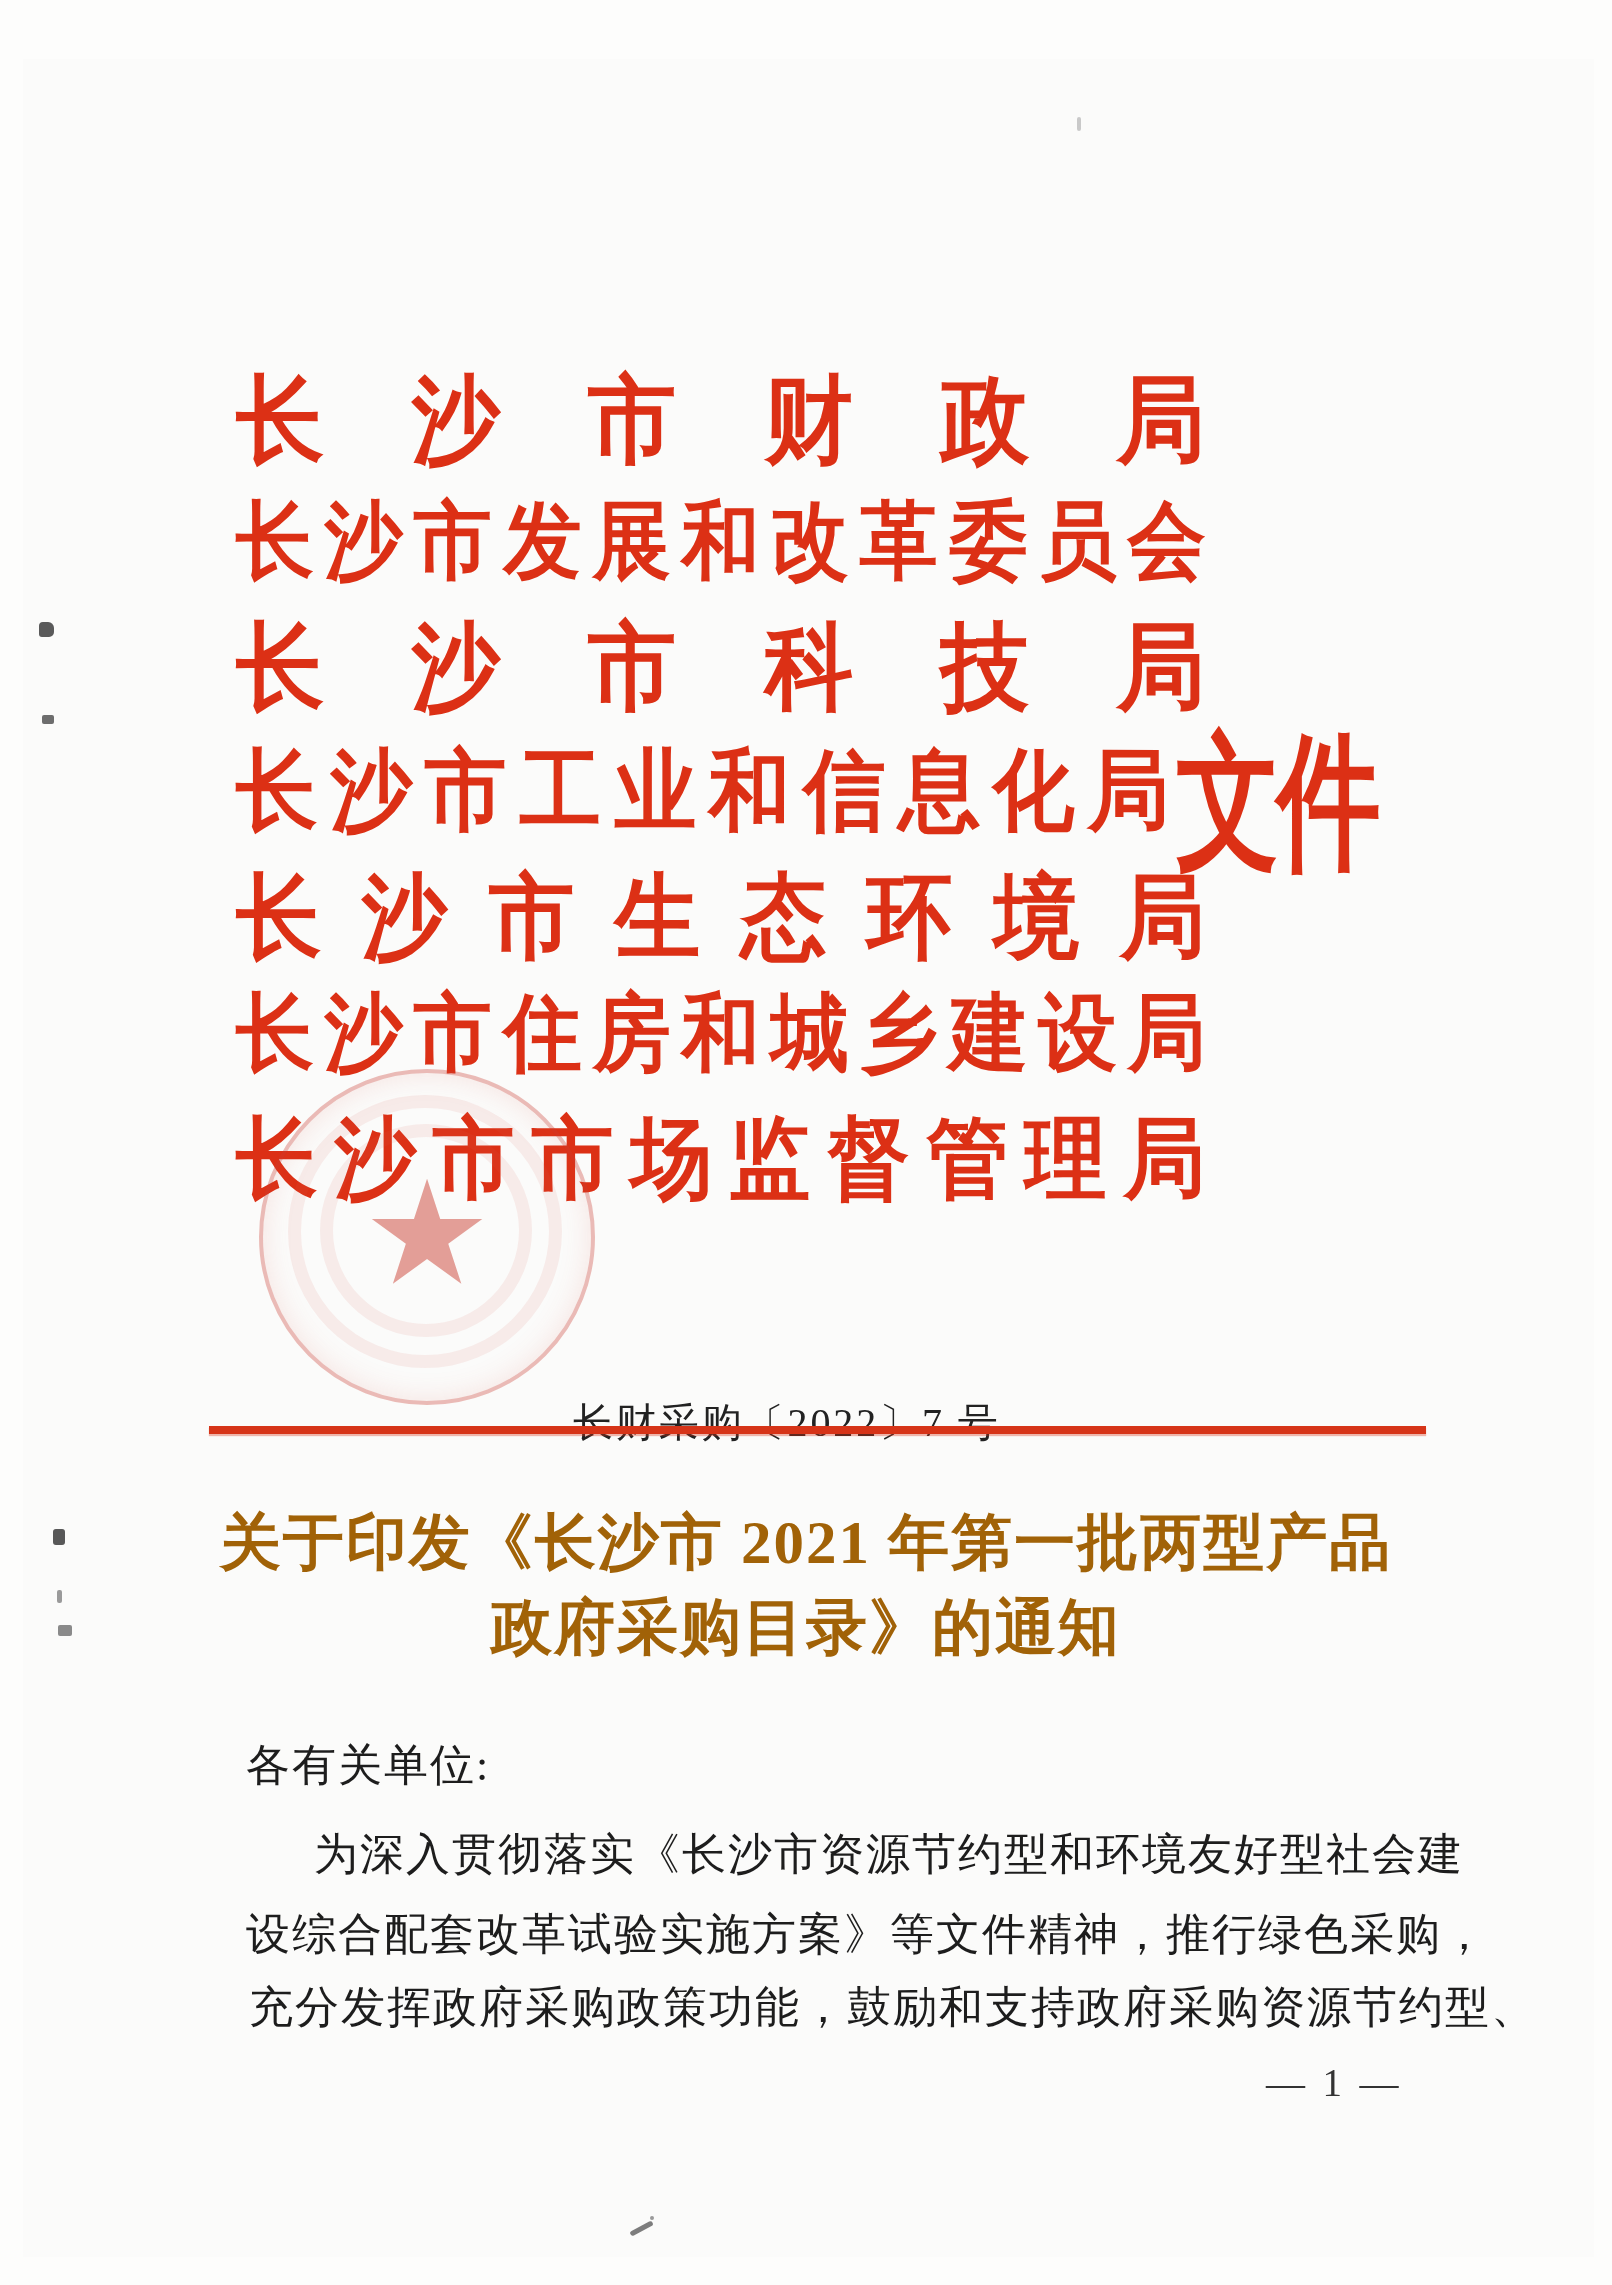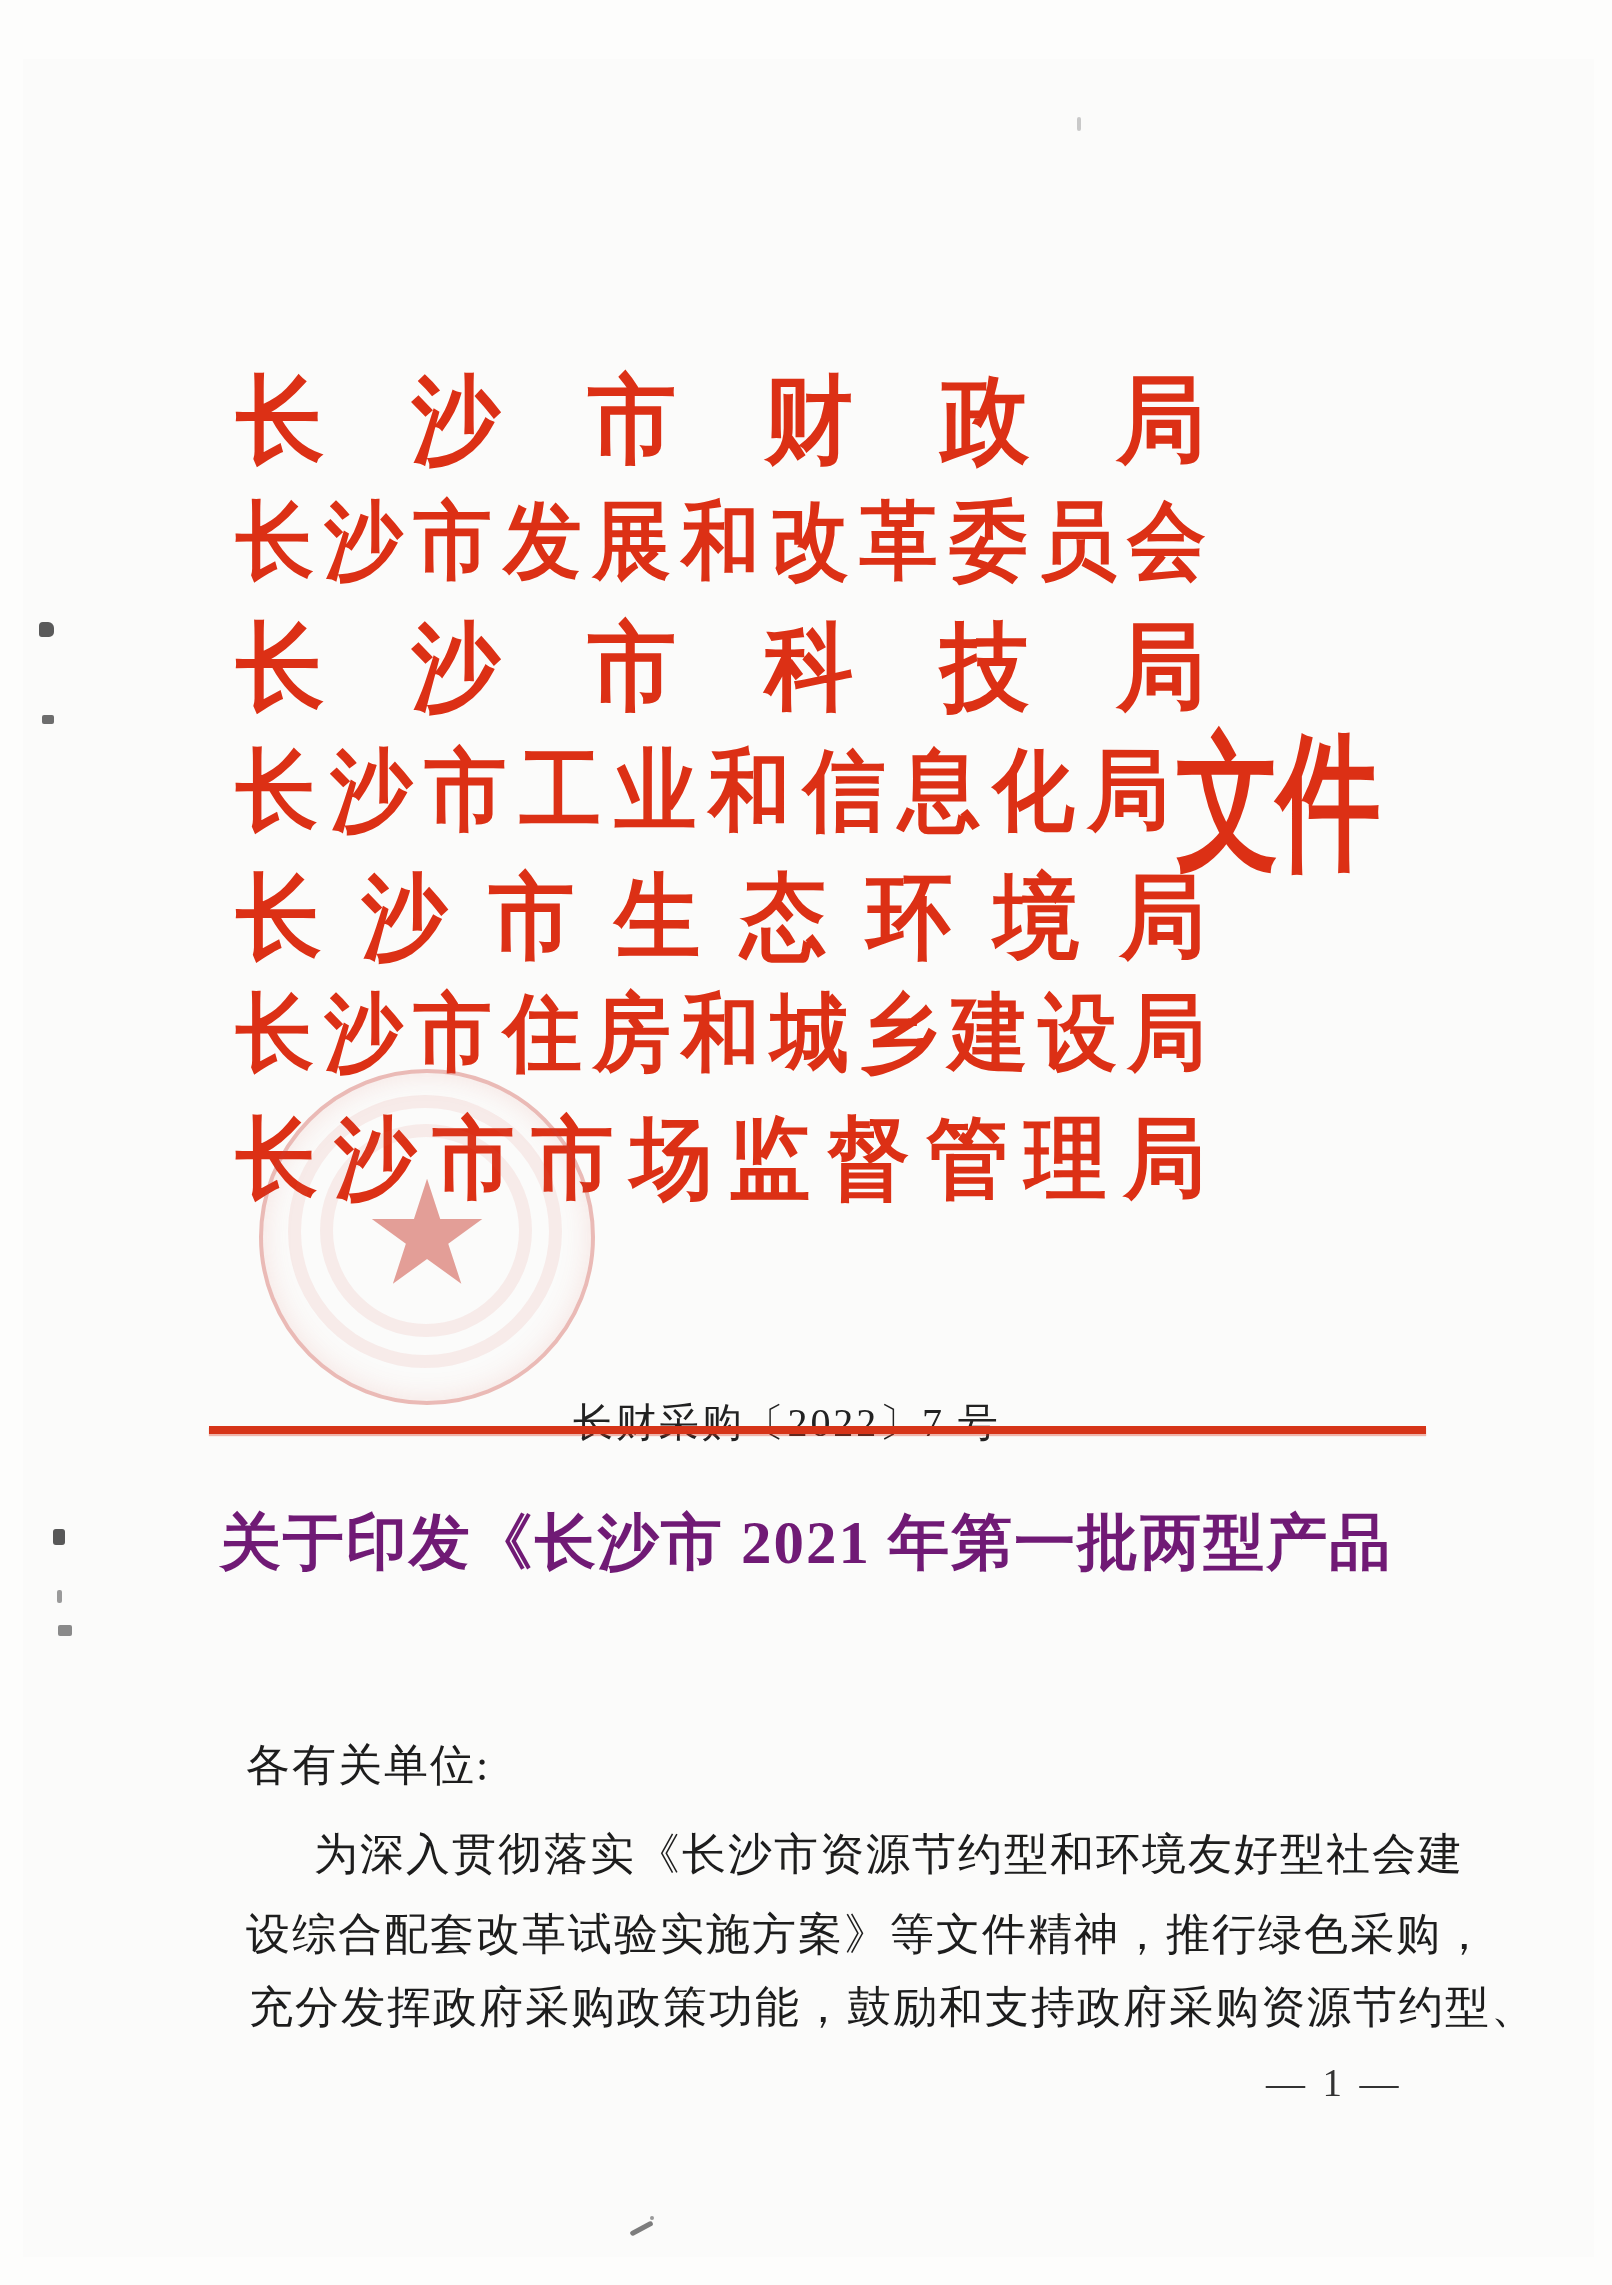--- a/index.html
+++ b/index.html
@@ -76,21 +76,21 @@
     width:1217px;height:7.8px;
     background:#d63418;
     box-shadow:0 2px 1px rgba(214,52,24,.35);
   }
 
   
   .title-line{
     position:absolute;left:0;width:100%;
     text-align:center;
     font-size:61px;line-height:1;font-weight:bold;
-    color:#701a75;
+    color:#a16207;
     letter-spacing:2px;white-space:nowrap;
   }
   .tl-1{top:1512px;}
   .tl-2{top:1597px;}
 
   
   .body-text{
     position:absolute;
     font-size:44px;line-height:1;color:#1d1d1d;
     letter-spacing:2px;white-space:nowrap;margin-left:31px;
@@ -205,20 +205,21 @@
     <div class="arc-blur-1"></div>
     <div class="arc-blur-2"></div>
     <div class="star">★</div>
   </div>
 
   <div class="doc-number">长财采购〔2022〕7 号</div>
 
   <div class="red-rule"></div>
 
   <div class="title-line tl-1">关于印发《长沙市 2021 年第一批两型产品</div>
+  <div class="title-line tl-2">政府采购目录》的通知</div>
 
   <div class="body-text salutation">各有关单位:</div>
   <div class="body-text para-1">为深入贯彻落实《长沙市资源节约型和环境友好型社会建</div>
   <div class="body-text para-2">设综合配套改革试验实施方案》等文件精神，推行绿色采购，</div>
   <div class="body-text para-3">充分发挥政府采购政策功能，鼓励和支持政府采购资源节约型、</div>
 
   <div class="page-number">— 1 —</div>
 
   <div class="speck sp-a"></div>
   <div class="speck sp-b"></div>

